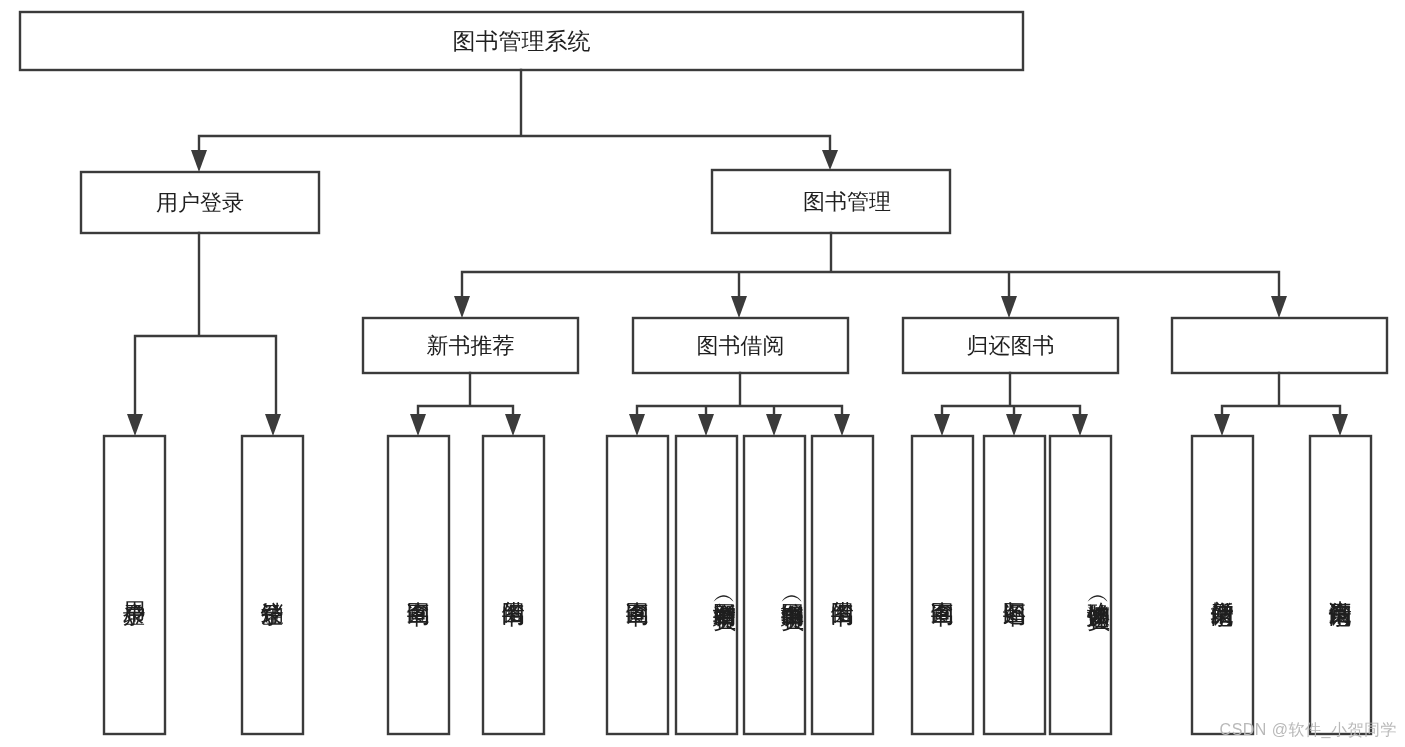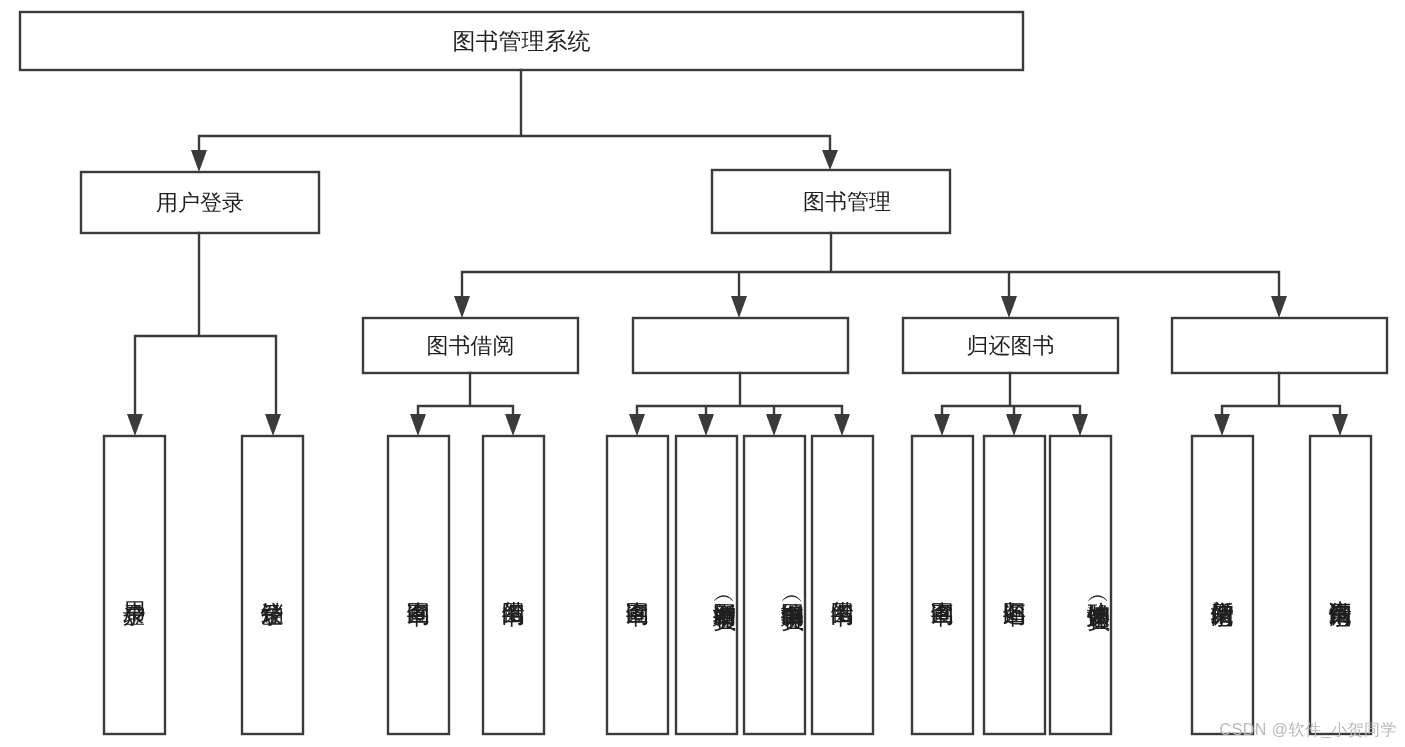--- a/index.html
+++ b/index.html
@@ -147,21 +147,22 @@
     <rect class="node-rect" x="1192" y="436" width="61" height="298"></rect>
     <rect class="node-rect" x="1310" y="436" width="61" height="298"></rect>
 
   </svg>
 
   <div class="htext-box" style="left:20px; top:12px; width:1003px; height:58px; font-size:23px;">图书管理系统</div>
 
   <div class="htext-box" style="left:81px; top:172px; width:238px; height:61px; font-size:22px;">用户登录</div>
   <div class="htext-box" style="left:712px; top:170px; width:238px; height:63px; font-size:22px;margin-left:16px;">图书管理</div>
 
-  <div class="htext-box" style="left:363px; top:318px; width:215px; height:55px; font-size:22px;">图书借阅</div>
+  <div class="htext-box" style="left:363px; top:318px; width:215px; height:55px; font-size:22px;">新书推荐</div>
+  <div class="htext-box" style="left:633px; top:318px; width:215px; height:55px; font-size:22px;">图书借阅</div>
   <div class="htext-box" style="left:903px; top:318px; width:215px; height:55px; font-size:22px;">归还图书</div>
 
   <div class="vtext-box" style="left:104px; top:436px; width:61px; height:298px;">用户登录</div>
   <div class="vtext-box" style="left:242px; top:436px; width:61px; height:298px;">注销登录</div>
 
   <div class="vtext-box" style="left:388px; top:436px; width:61px; height:298px;">查询图书</div>
   <div class="vtext-box" style="left:483px; top:436px; width:61px; height:298px;">借阅图书</div>
 
   <div class="vtext-box" style="left:607px; top:436px; width:61px; height:298px;">查询图书</div>
   <div class="vtext-box" style="left:676px; top:436px; width:61px; height:298px; align-items:flex-start; padding-top:6px; box-sizing:border-box;">新增图书（管理员）</div>

